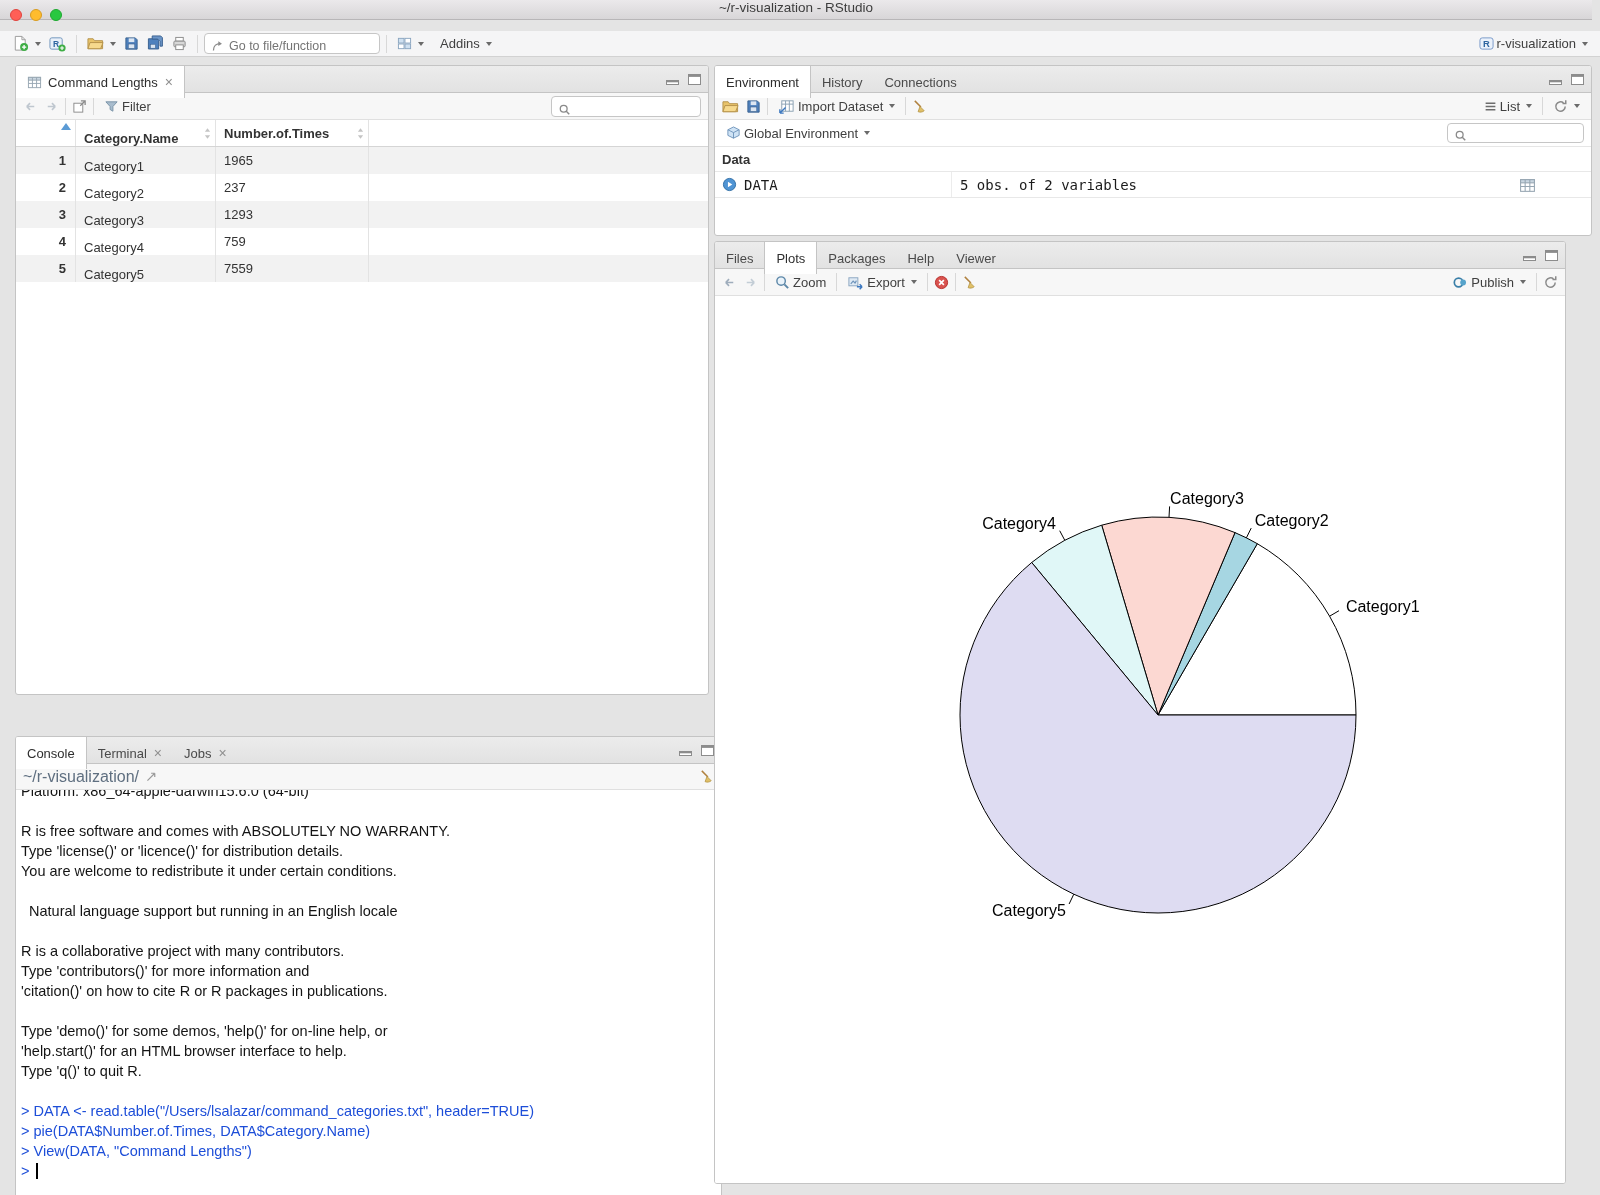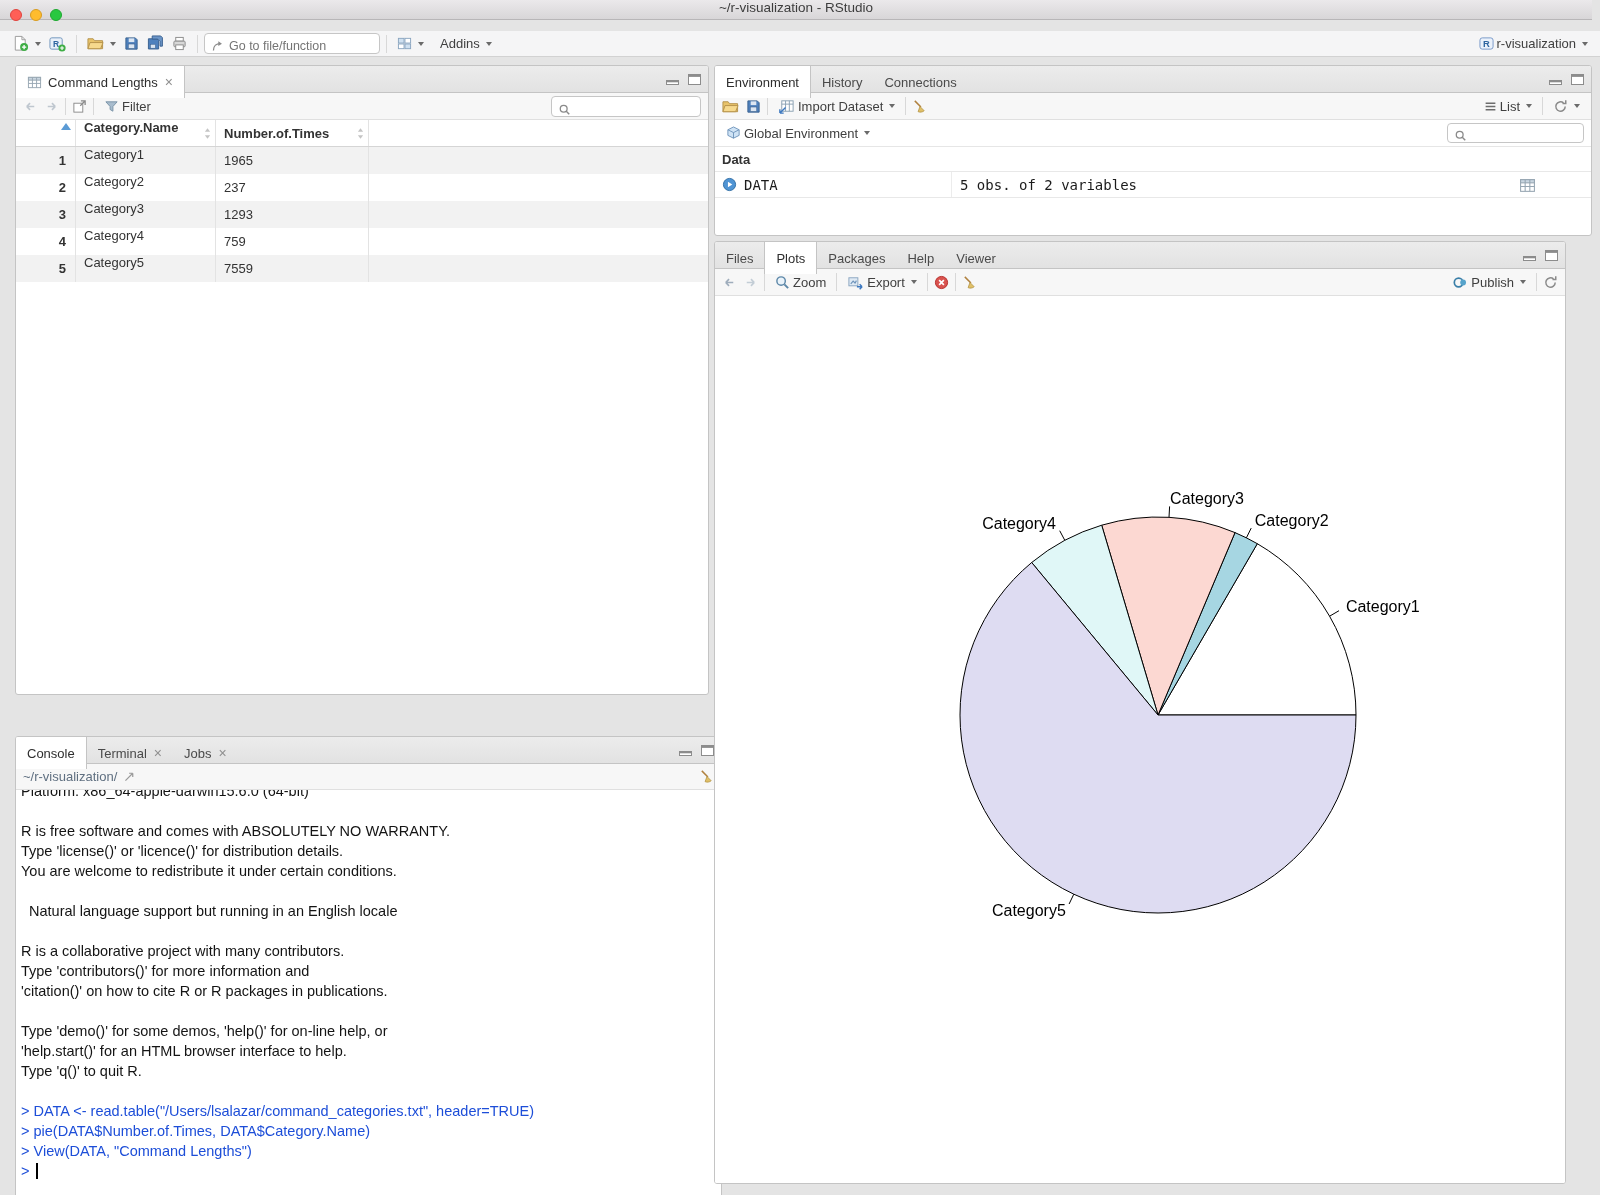--- a/index.html
+++ b/index.html
@@ -42,28 +42,28 @@
   .minmax{position:absolute;right:7px;top:8px;display:flex;gap:9px;align-items:center}
 
   .subbar{height:27px;background:#f7f7f7;border-bottom:1px solid #e0e0e0;display:flex;align-items:center;padding:0 7px;flex:none;font-size:13px;color:#404040}
 
   
   .table-area{flex:1;position:relative;overflow:hidden}
   .thead{display:flex;height:27px;border-bottom:1px solid #d5d5d5;font-weight:bold;font-size:13px;align-items:center}
   .tr{display:flex;height:27px;align-items:center;font-size:13px}
   .tr.odd{background:#f2f2f2}
   .c-num{width:60px;text-align:right;padding-right:9px;border-right:1px solid #e3e3e3;position:relative;height:100%;display:flex;align-items:center;justify-content:flex-end}
-  .c-name{width:140px;padding-left:8px;border-right:1px solid #e3e3e3;height:100%;display:flex;align-items:flex-start;position:relative}
+  .c-name{width:140px;padding-left:8px;border-right:1px solid #e3e3e3;height:100%;display:flex;align-items:flex-end;position:relative}
   .c-times{width:153px;padding-left:8px;border-right:1px solid #e3e3e3;height:100%;display:flex;align-items:center;position:relative}
   .tr .c-num{font-weight:bold}
   .sortpair{position:absolute;right:4px;top:7px}
   .statusbar{height:28px;border-top:1px solid #d9d9d9;display:flex;align-items:center;padding:0 7px;font-size:13px;color:#333;flex:none;background:#fff}
 
   
-  .pathbar{height:26px;background:#f7f7f7;border-bottom:1px solid #e0e0e0;display:flex;align-items:center;padding:0 7px;gap:6px;flex:none;font-size:13px;color:#5f6f80}
+  .pathbar{height:26px;background:#f7f7f7;border-bottom:1px solid #e0e0e0;display:flex;align-items:center;padding:0 7px;gap:6px;flex:none;font-size:16px;color:#5f6f80}
   .console-out{flex:1;overflow:hidden;padding:0 5px;background:#fff}
   .console-inner{margin-top:-9px}
   .cline{white-space:pre;height:20px;font-family:Liberation Sans, sans-serif;font-size:14.5px;line-height:20px;color:#141414}
   .cline.cmd{color:#1d4ed8}
   .cursor{display:inline-block;width:1.5px;height:16px;background:#000;vertical-align:-3px;margin-left:7px}
 
   
   .envrow2{height:27px;background:#fff;border-bottom:1px solid #e6e6e6;display:flex;align-items:center;padding:0 7px;font-size:13px;flex:none}
   .section-label{height:24px;display:flex;align-items:center;padding-left:7px;font-size:13px;font-weight:bold;color:#333;flex:none}
   .objrow{height:27px;border-top:1px solid #e8e8e8;border-bottom:1px solid #e8e8e8;display:flex;align-items:center;padding:0 7px;position:relative;flex:none}

